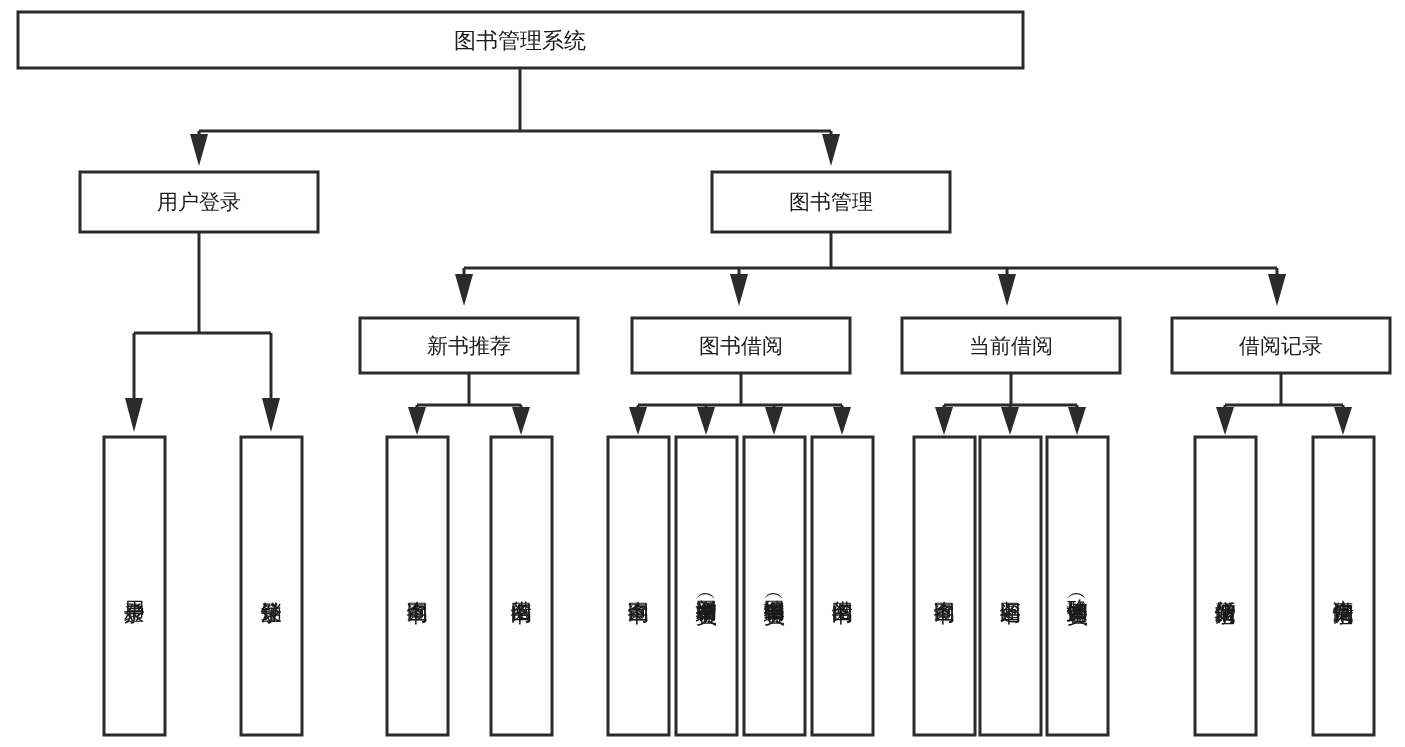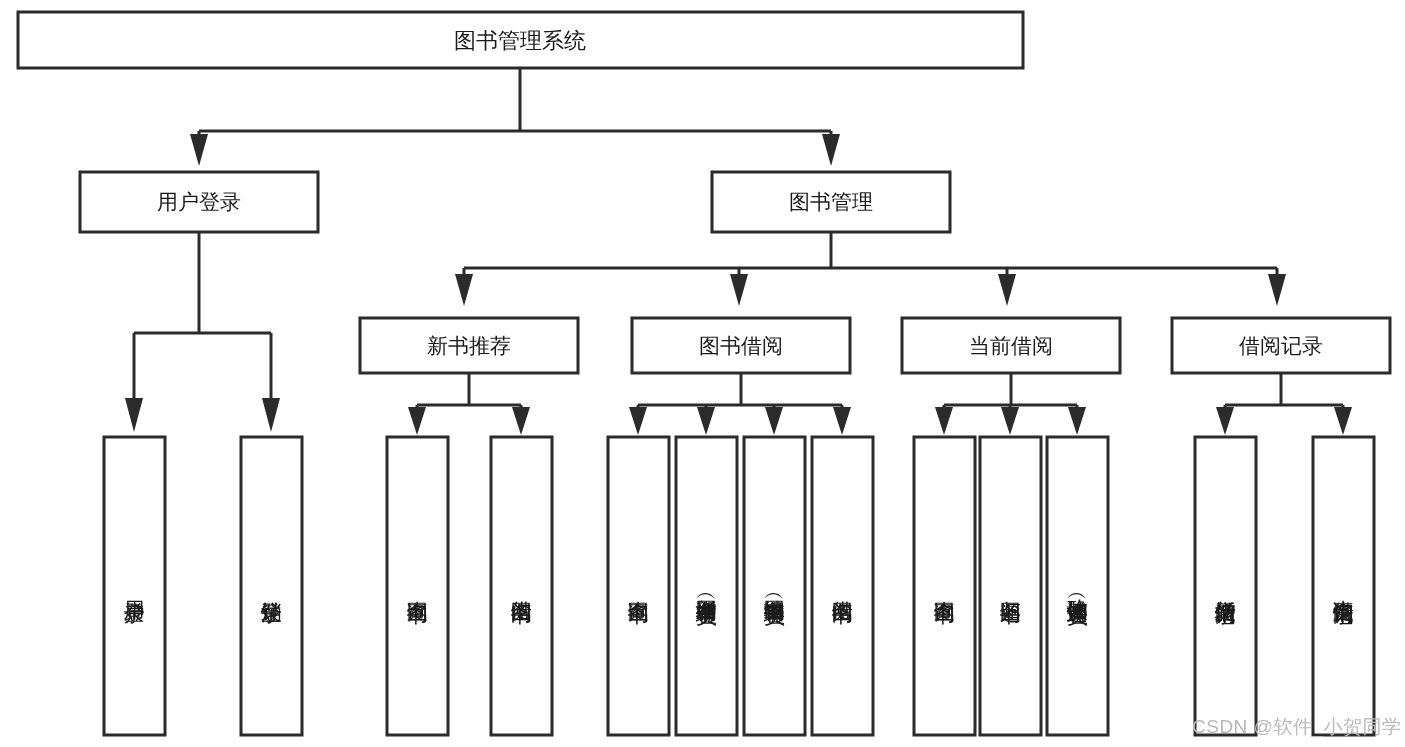--- a/index.html
+++ b/index.html
@@ -222,15 +222,14 @@
   <div class="vlabel" style="left:744px; top:437px; width:61px; height:298px;">编辑图书（管理员）</div>
   <div class="vlabel" style="left:812px; top:437px; width:61px; height:298px;">借阅图书</div>
 
   <div class="vlabel" style="left:914px; top:437px; width:61px; height:298px;">查询图书</div>
   <div class="vlabel" style="left:980px; top:437px; width:61px; height:298px;">归还图书</div>
   <div class="vlabel" style="left:1047px; top:437px; width:61px; height:298px;">确认归还（管理员）</div>
 
   <div class="vlabel" style="left:1195px; top:437px; width:61px; height:298px;">新增借阅记录</div>
   <div class="vlabel" style="left:1313px; top:437px; width:61px; height:298px;">查询借阅记录</div>
 
-  <div class="watermark" style="left:1192px; top:714px;">CSDN @软件_小贺同学</div>
 
 </div>
 
 </body></html>

